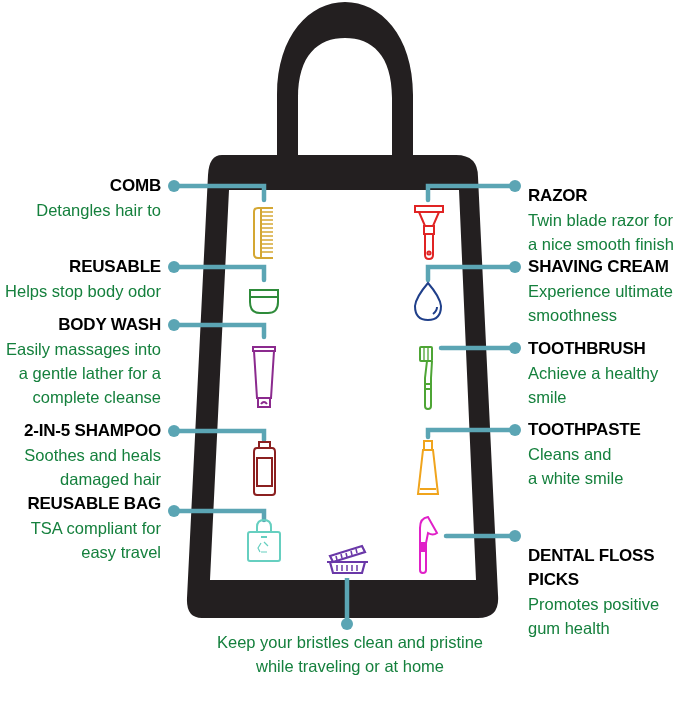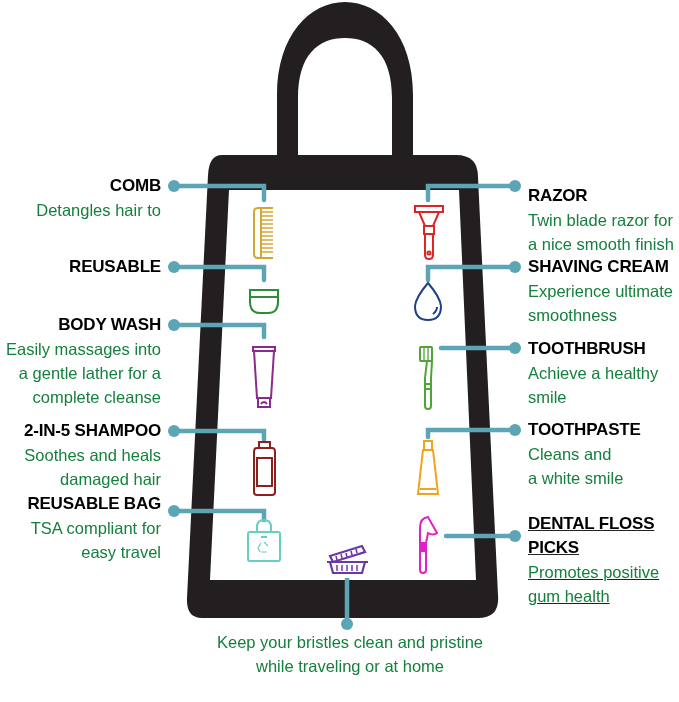--- a/index.html
+++ b/index.html
@@ -152,20 +152,21 @@
     </g>
   </g>
 </svg>
 
 <div class="label left" style="top:174px;">
   <span class="title">COMB</span>
   <span class="desc">Detangles hair to</span>
 </div>
 <div class="label left" style="top:255px;">
   <span class="title">REUSABLE</span>
+  <span class="desc">Helps stop body odor</span>
 </div>
 <div class="label left" style="top:313px;">
   <span class="title">BODY WASH</span>
   <span class="desc">Easily massages into</span>
   <span class="desc">a gentle lather for a</span>
   <span class="desc">complete cleanse</span>
 </div>
 <div class="label left" style="top:419px;">
   <span class="title">2-IN-5 SHAMPOO</span>
   <span class="desc">Soothes and heals</span>
@@ -190,21 +191,21 @@
 <div class="label right" style="top:337px;">
   <span class="title">TOOTHBRUSH</span>
   <span class="desc">Achieve a healthy</span>
   <span class="desc">smile</span>
 </div>
 <div class="label right" style="top:418px;">
   <span class="title">TOOTHPASTE</span>
   <span class="desc">Cleans and</span>
   <span class="desc">a white smile</span>
 </div>
-<div class="label right" style="top:512px;text-decoration:underline;">
+<div class="label right" style="top:544px;">
   <span class="title">DENTAL FLOSS</span>
   <span class="title">PICKS</span>
   <span class="desc">Promotes positive</span>
   <span class="desc">gum health</span>
 </div>
 
 <div class="label center" style="top:630px;">
   <span class="desc">Keep your bristles clean and pristine</span>
   <span class="desc">while traveling or at home</span>
 </div>

